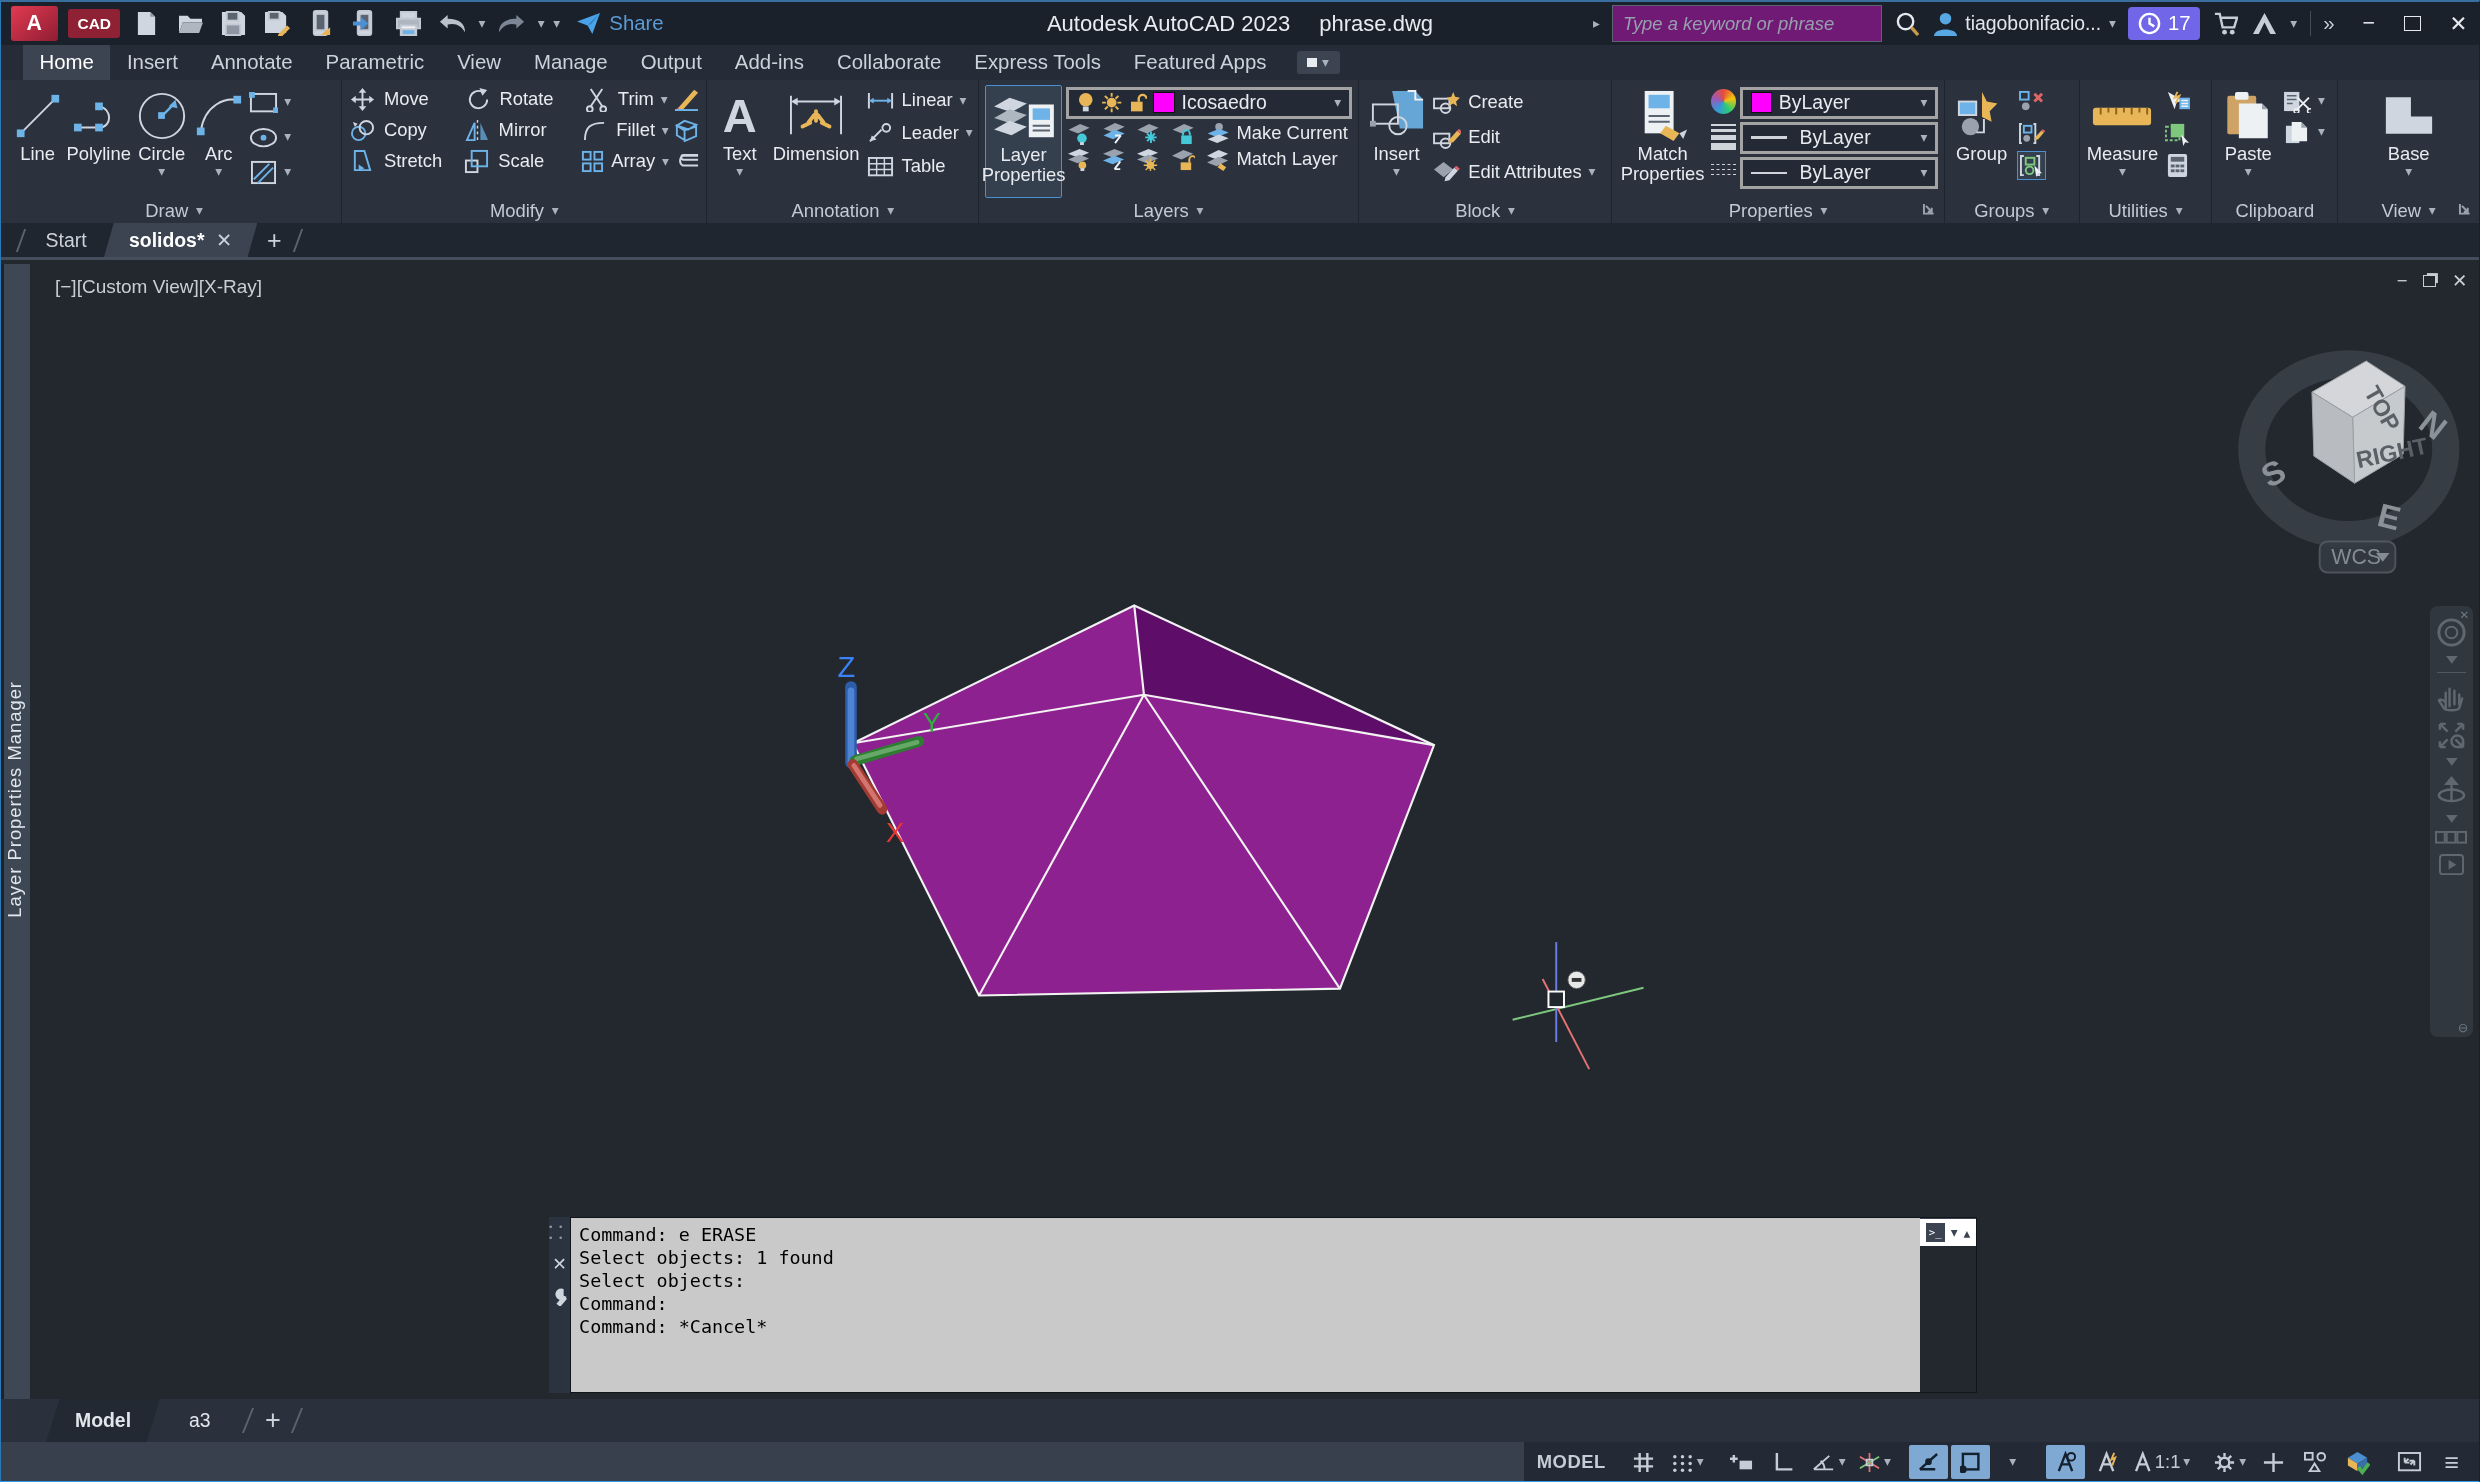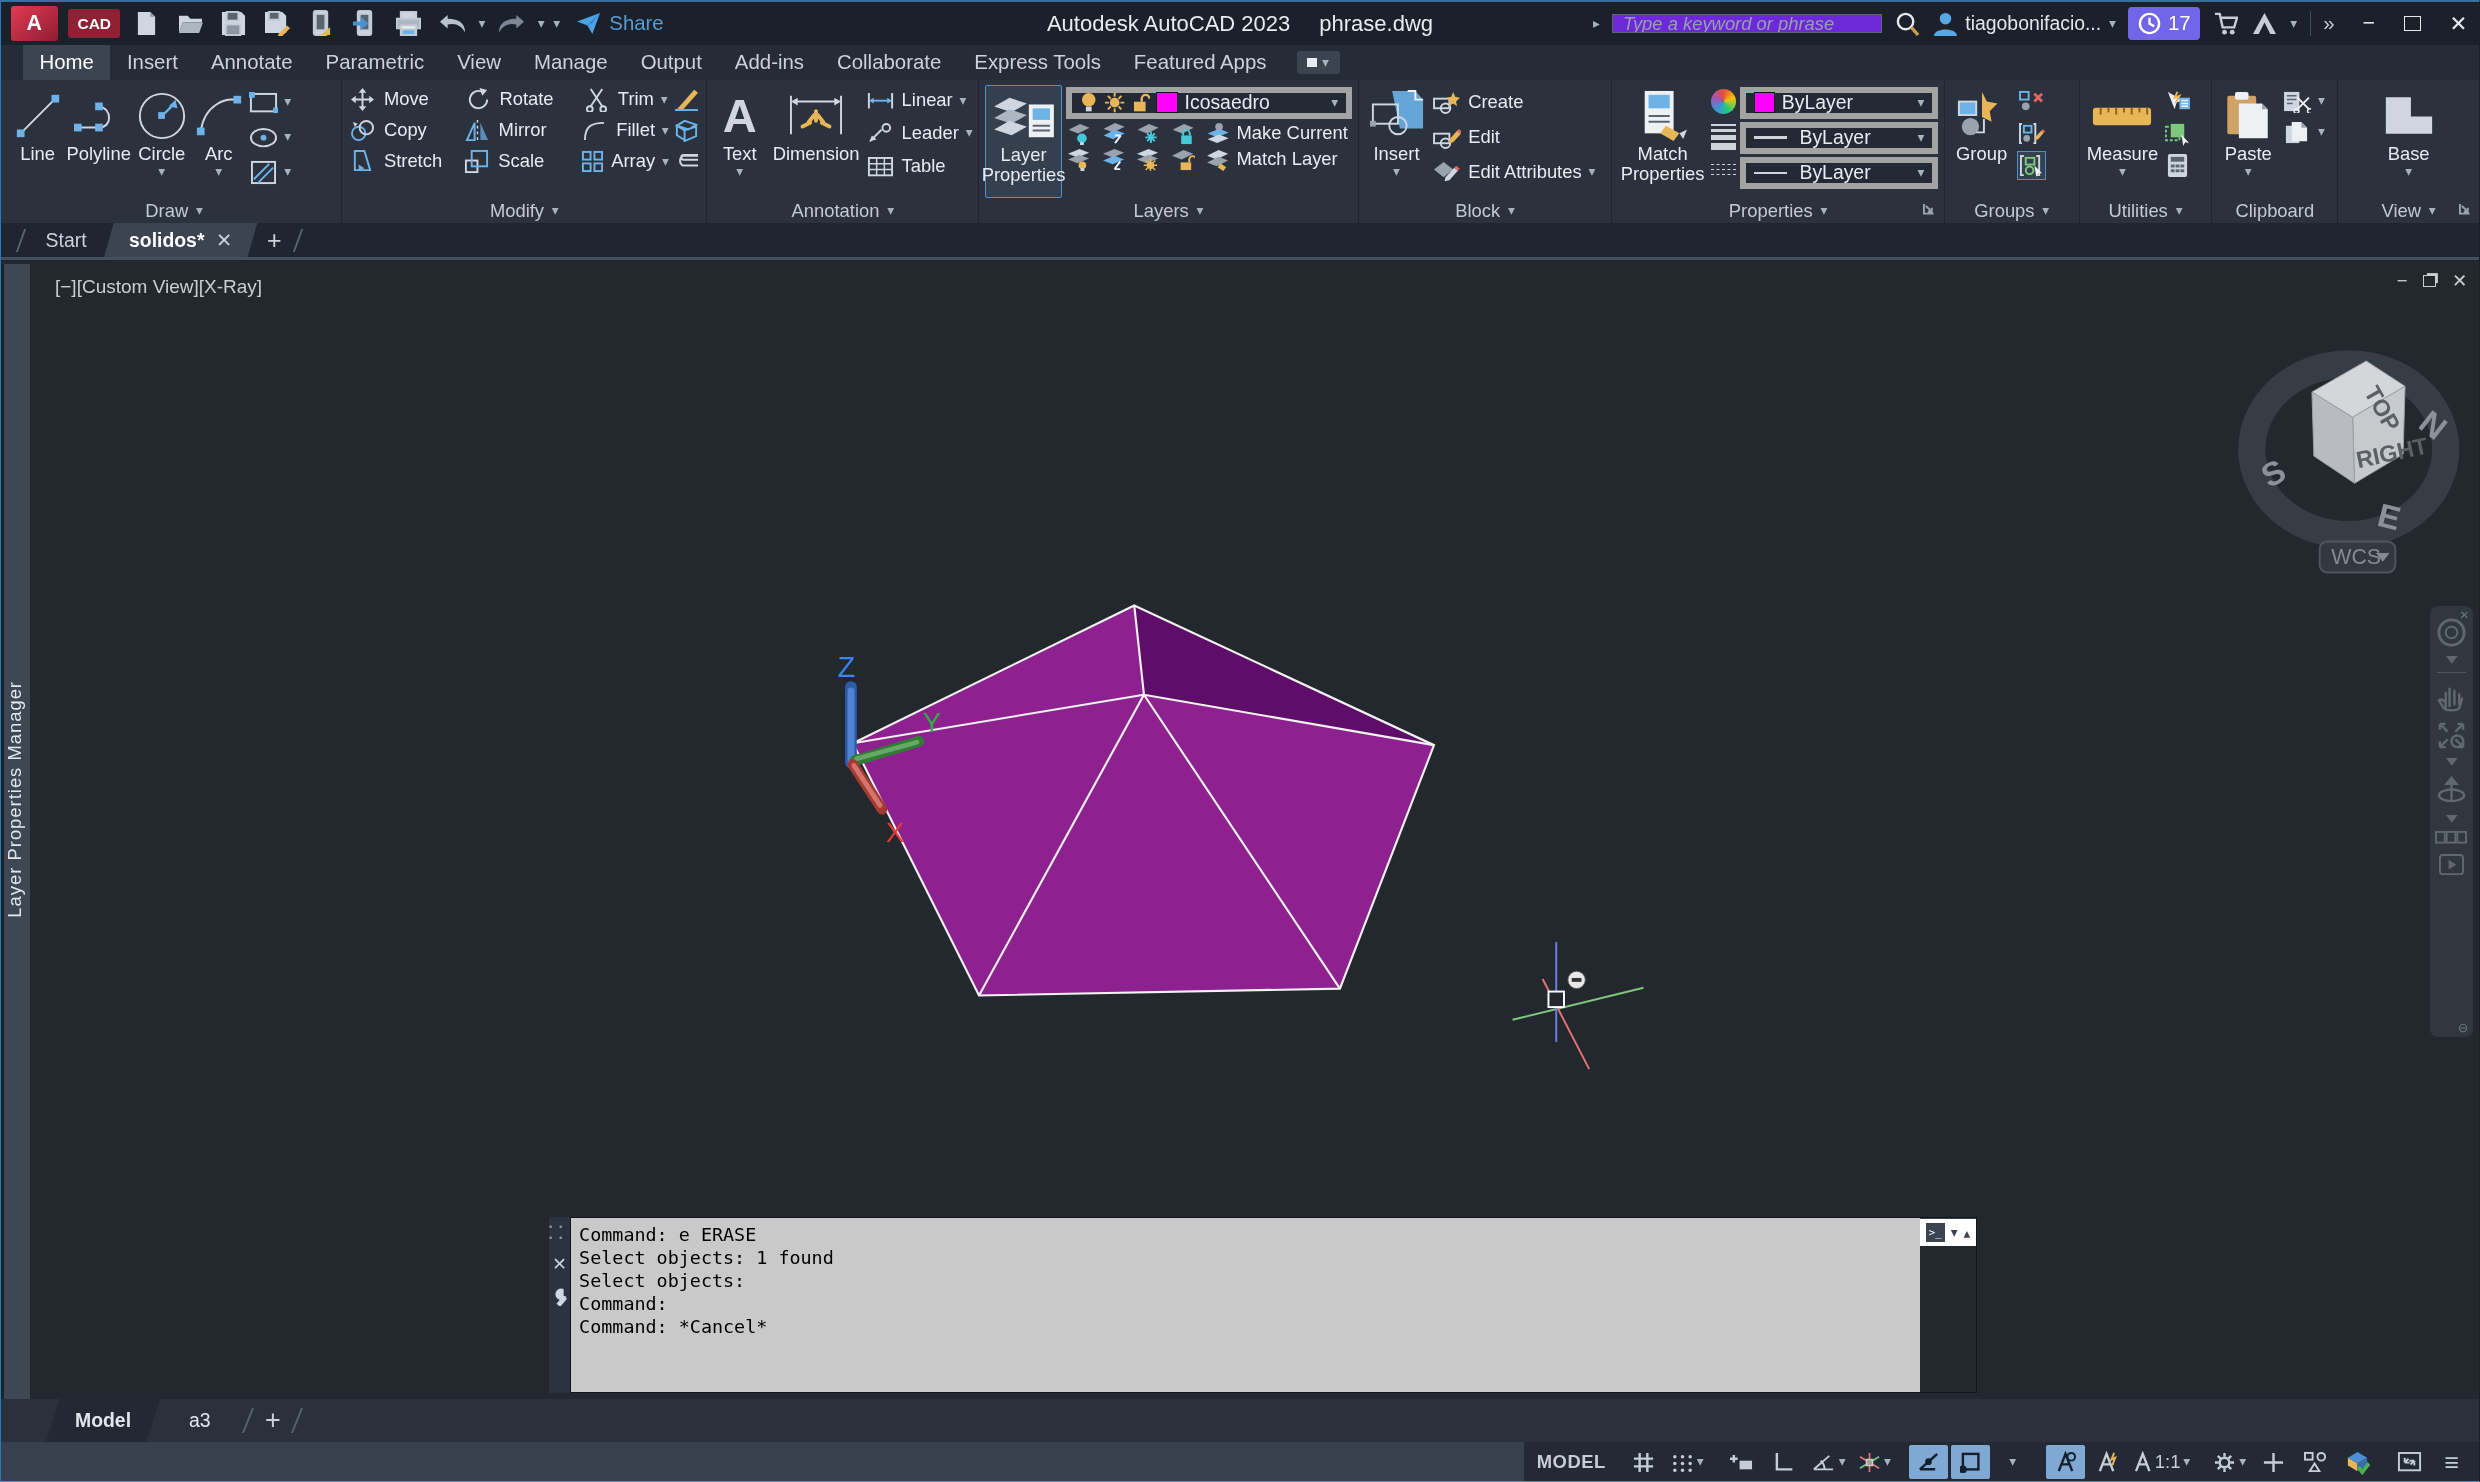--- a/index.html
+++ b/index.html
@@ -15,21 +15,21 @@
   .titlebar { position:absolute; top:0; left:0; right:0; height:43px; background:#1b212b; display:flex; align-items:center; }
   .qat { display:flex; align-items:center; gap:8.7px; padding-left:9.7px; }
   .badge-a { width:47px; height:35px; background:linear-gradient(140deg,#e23a52,#8f1d32); color:#fff; font-weight:bold; font-size:21.3px; display:grid; place-items:center; border-radius:2.9px; }
   .badge-cad { width:52px; height:29px; background:#8e2134; color:#fff; font-weight:bold; font-size:15.5px; display:grid; place-items:center; border-radius:2.9px; margin-left:1.9px; }
   .qbtn { width:35px; height:35px; display:grid; place-items:center; color:#c8cfd8; }
   .qbtn svg { stroke:#c3cad4; fill:none; stroke-width:2; }
   .caret { font-size:13.6px; color:#aab2bd; line-height:1; }
   .share { display:flex; align-items:center; gap:7.8px; color:#5b9bd5; font-size:20.4px; margin-left:7.8px; }
   .title-center { position:absolute; left:50%; transform:translateX(-50%); top:0; height:43px; display:flex; align-items:center; gap:29px; font-size:22px; color:#e8ebf0; white-space:nowrap; }
   .tb-right { position:absolute; right:0; top:0; height:43px; display:flex; align-items:center; gap:12.6px; padding-right:11.6px; }
-  .searchbox { width:270px; height:19px; background:#6d28d9; border:1px solid #5b6574; color:#e6e9ee; font-size:18.4px; font-style:italic; padding:0 9.7px; outline:none; }
+  .searchbox { width:270px; height:37px; background:#701a75; border:1px solid #5b6574; color:#e6e9ee; font-size:18.4px; font-style:italic; padding:0 9.7px; outline:none; }
   .searchbox::placeholder { color:#96a0ad; }
   .userchip { display:flex; align-items:center; gap:7.8px; font-size:19.4px; color:#e2e6ec; }
   .notif { height:33px; min-width:72px; background:#7166e8; border-radius:3.9px; display:flex; align-items:center; justify-content:center; gap:6.8px; color:#fff; font-size:20.4px; padding:0 7.8px; }
   .winbtns { display:flex; align-items:center; gap:29px; margin-left:15.5px; font-size:21.3px; color:#e6e9ee; }
   .maxbox { width:16.5px; height:14.6px; border:1.9px solid #e6e9ee; }
   .vsep { width:1px; height:25px; background:#434c59; }
   
   .tabrow { position:absolute; top:43px; left:0; right:0; height:35px; background:#252c38; display:flex; align-items:stretch; padding-left:22px; }
   .rtab { display:flex; align-items:center; padding:0 16.5px; font-size:20.4px; color:#ccd2da; }
   .rtab.active { background:#3c4452; color:#fff; }
@@ -40,21 +40,21 @@
   .panel { height:144px; border-right:1px solid #1f252e; display:flex; flex-direction:column; position:relative; }
   .pbody { flex:1; display:flex; padding:4.9px 5.8px 0 5.8px; gap:3.9px; }
   .ptitle { height:26px; display:flex; align-items:center; justify-content:center; gap:7.8px; color:#c3cad4; font-size:18.4px; }
   .bigbtn { display:flex; flex-direction:column; align-items:center; justify-content:flex-start; gap:1px; color:#e8ebef; font-size:18.4px; text-align:center; line-height:20.4px; padding-top:3.9px; }
   .bigbtn .bicon { height:54px; display:grid; place-items:center; }
   .bigbtn.sel { background:#35404f; border:1px solid #4a90d2; border-radius:1.9px; }
   .srow { display:flex; align-items:center; gap:6.8px; color:#e8ebef; font-size:18.4px; height:31px; }
   .scol { display:flex; flex-direction:column; justify-content:flex-start; }
   .mini { width:29px; height:29px; display:grid; place-items:center; }
   .expander { position:absolute; right:7.8px; bottom:4.9px; color:#9aa2ad; font-size:15.5px; }
-  .combo { background:#232a35; border:6px solid #a3a3a3; height:32px; display:flex; align-items:center; gap:6.8px; padding:0 7.8px; color:#e8ebef; font-size:19.4px; }
+  .combo { background:#232a35; border:3px solid #a3a3a3; height:32px; display:flex; align-items:center; gap:6.8px; padding:0 7.8px; color:#e8ebef; font-size:19.4px; }
   .combo .fill { flex:1; }
   .swatch { width:21.3px; height:21.3px; background:#ff00ff; border:1px solid #111; }
   .lwline { flex:1; height:2.9px; background:#cfd4da; margin-right:5.8px; }
   .colorwheel { width:25px; height:25px; border-radius:50%; background:conic-gradient(#e74c3c,#f1c40f,#2ecc71,#3498db,#9b59b6,#e74c3c); }
   .lwicon div { height:2.9px; background:#cfd4da; margin:2.9px 0; }
   .lticon div { border-top:1.9px dashed #cfd4da; margin:3.9px 0; width:25px; }
   
   .filetabs { position:absolute; top:221px; left:0; right:0; height:37px; background:#20262f; display:flex; align-items:stretch; padding-left:13.6px; border-bottom:3.9px solid #454e5c; font-size:19.4px; }
   .ftab { display:flex; align-items:center; gap:11.6px; padding:0 17.5px; color:#ccd2da; }
   .ftab.active { background:#3c4452; color:#fff; font-weight:bold; clip-path:polygon(9.7px 0,100% 0,calc(100% - 9.7px) 100%,0 100%); padding:0 25px; }

